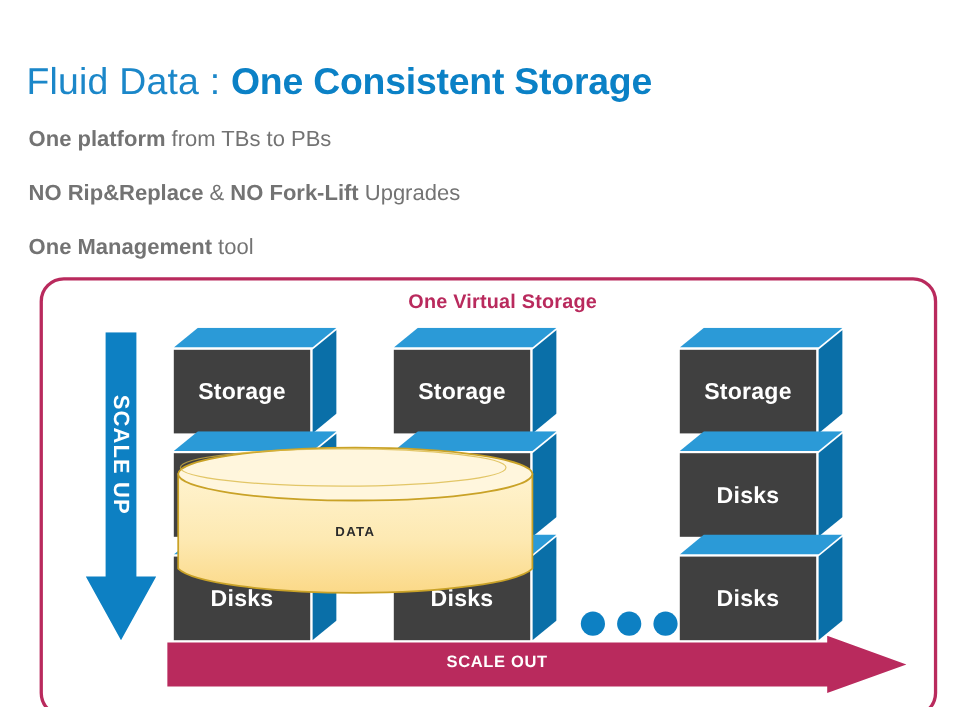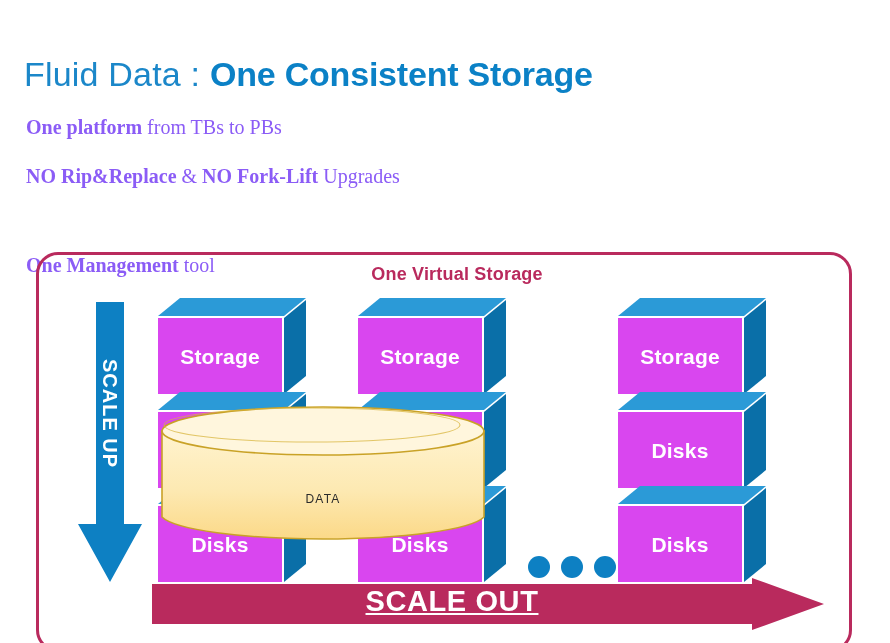--- a/index.html
+++ b/index.html
@@ -32,29 +32,28 @@
     color: #0b81c6;
     font-weight: 700;
     letter-spacing: -0.2px;
   }
 
   .bullet {
     position: absolute;
     left: 26px;
     font-size: 20px;
     line-height: 26px;
-    color: #8b5cf6;
-    white-space: nowrap;
-    font-family: Liberation Serif, serif;
+    color: #737373;
+    white-space: nowrap;
   }
   .bullet .b-strong { font-weight: 700; }
   .bullet .b-normal { font-weight: 400; }
   #bullet0 { top: 114px; }
   #bullet1 { top: 163px; text-align: center; }
-  #bullet2 { top: 212px; margin-top: 40px; }
+  #bullet2 { top: 212px; }
 
   
   .panel {
     position: absolute;
     left: 36px; top: 252px;
     width: 816px; height: 400px;
     border: 3px solid #b92a5d;
     border-radius: 22px;
     background: transparent;
   }
@@ -81,21 +80,21 @@
   .box3d .sideface {
     position: absolute;
     right: 0; top: 0;
     width: 22px; height: 100%;
   }
   .box3d .sideface svg { display: block; width: 100%; height: 100%; }
   .box3d .frontface {
     position: absolute;
     left: 0; top: 20px;
     right: 24px; bottom: 0;
-    background: #d946ef;
+    background: #404040;
     display: flex;
     align-items: center;
     justify-content: center;
   }
   .box3d .boxlabel {
     color: #ffffff;
     font-size: 21px;
     font-weight: 700;
     letter-spacing: 0.2px;
     line-height: 1;
@@ -134,25 +133,24 @@
   }
   .scaleout svg { display: block; width: 100%; height: 100%; }
   .scaleout .outlabel {
     position: absolute;
     left: 0; top: 0;
     width: 600px; height: 46px;
     display: flex;
     align-items: center;
     justify-content: center;
     color: #ffffff;
-    font-size: 29px;
+    font-size: 15px;
     font-weight: 700;
     letter-spacing: 0.6px;
     white-space: nowrap;
-    text-decoration: underline;
   }
 
   
   .dots {
     position: absolute;
     left: 528px; top: 556px;
     display: flex;
     gap: 11px;
   }
   .dots .dot {
@@ -163,27 +161,27 @@
 
   
   .cylinder {
     position: absolute;
     left: 160px; top: 405px;
     width: 326px; height: 145px;
   }
   .cylinder svg { display: block; width: 100%; height: 100%; }
   .cylinder .datalabel {
     position: absolute;
-    left: 0; top: 16px;
+    left: 0; top: 0;
     width: 326px; height: 145px;
     display: flex;
     align-items: center;
     justify-content: center;
     font-size: 12px;
-    font-weight: 400;
+    font-weight: 700;
     color: #2b2b2b;
     letter-spacing: 1.2px;
     padding-top: 10px;
   }
 </style>
 </head>
 <body>
 
 <div id="slide">
 

